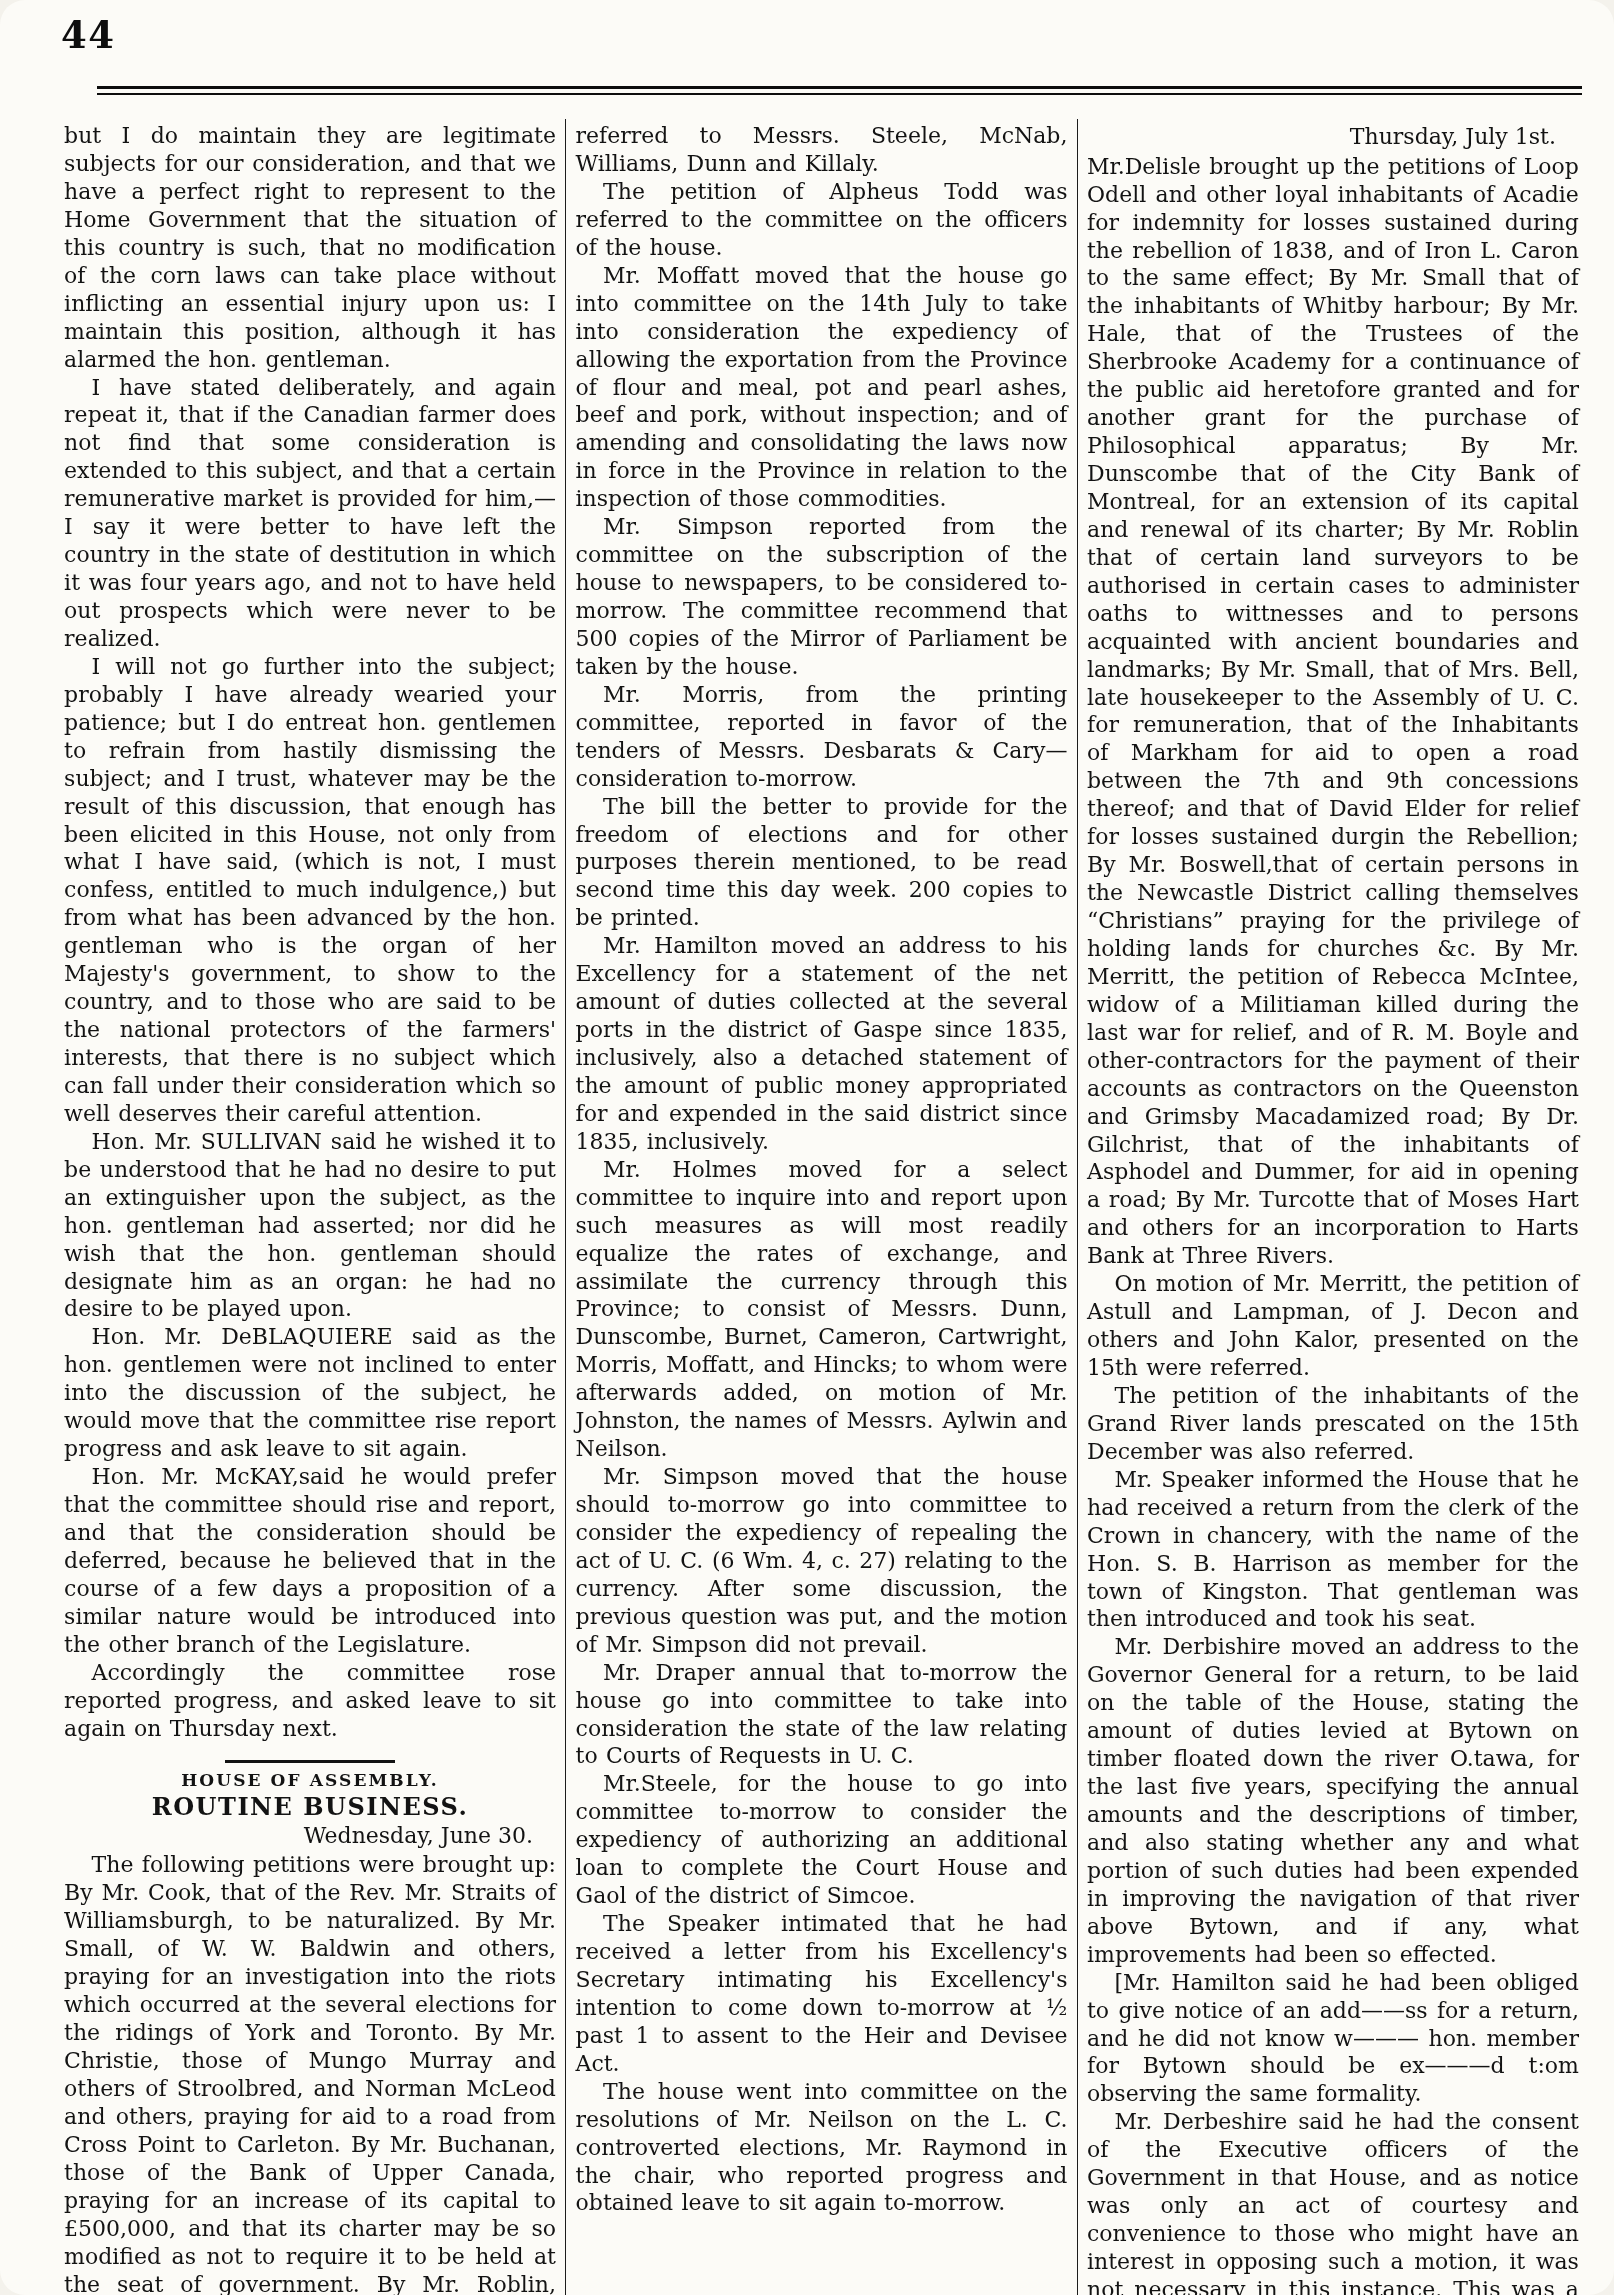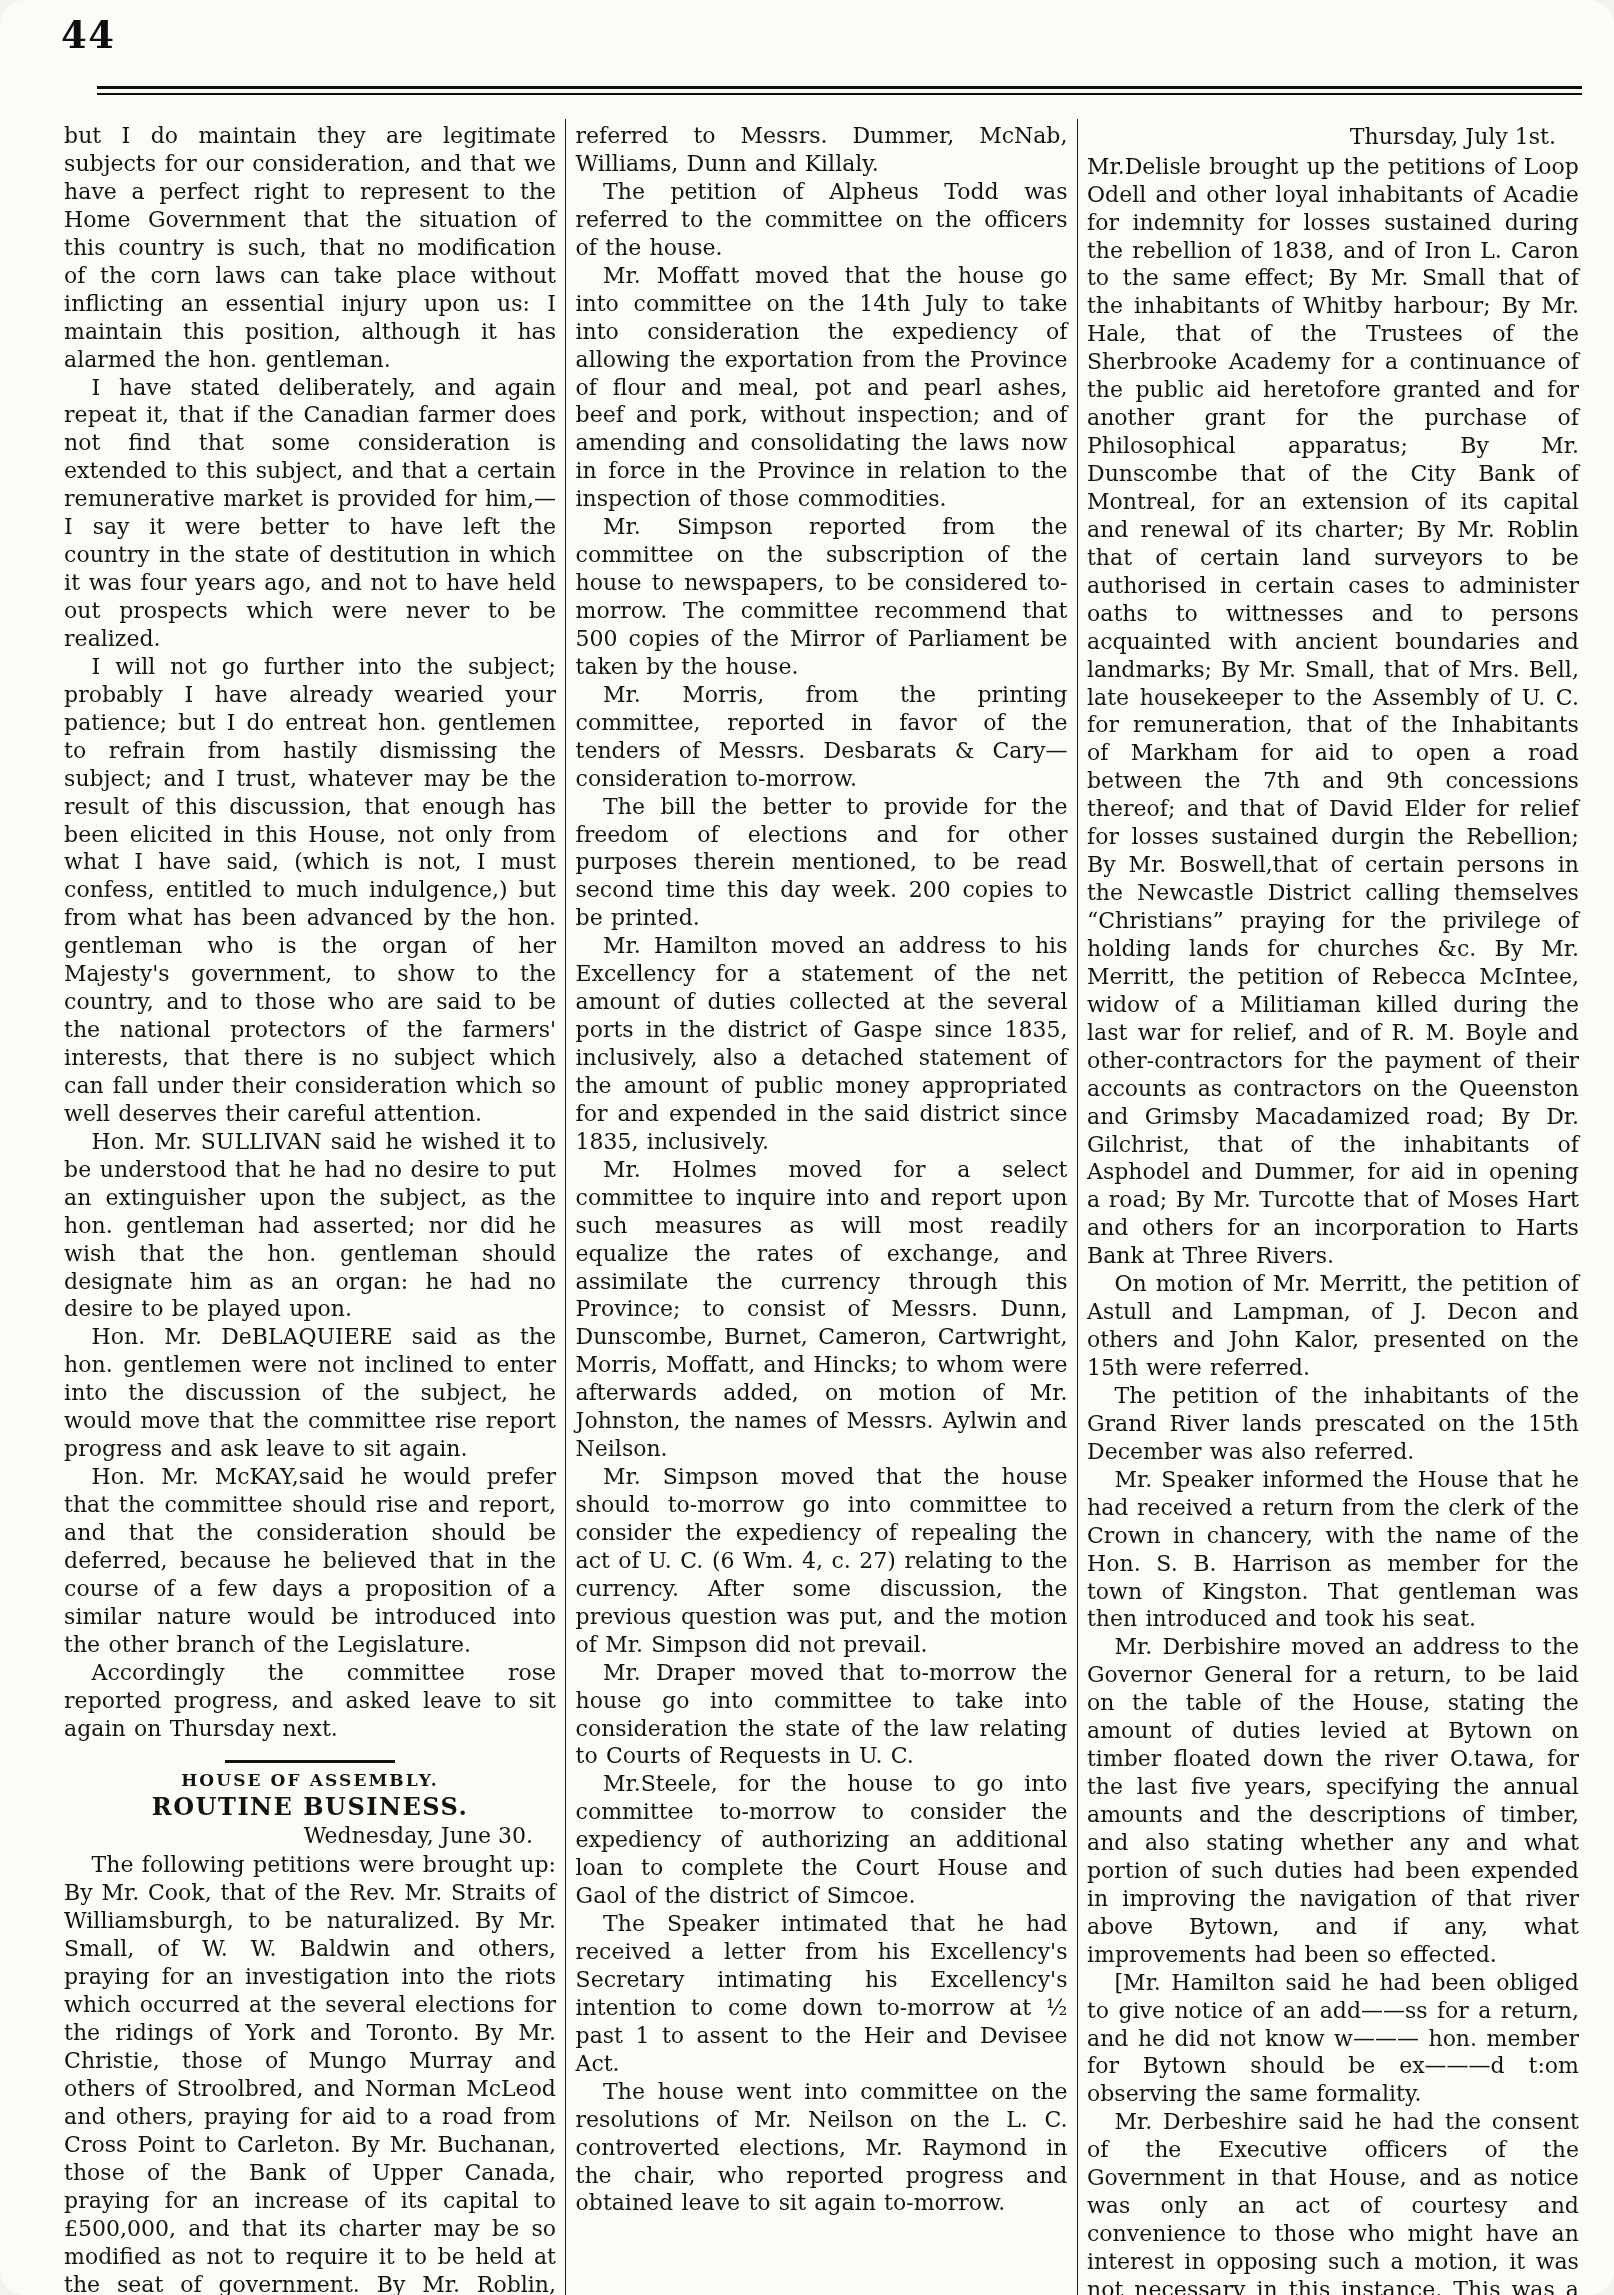--- a/index.html
+++ b/index.html
@@ -109,30 +109,30 @@
       <p>Accordingly the committee rose reported progress, and asked leave to sit again on Thursday next.</p>
       <div class="divider"></div>
       <h2 class="sect-title">HOUSE OF ASSEMBLY.</h2>
       <h3 class="sect-subtitle">ROUTINE BUSINESS.</h3>
       <div class="dateline">Wednesday, June 30.</div>
       <p>The following petitions were brought up: By Mr. Cook, that of the Rev. Mr. Straits of Williamsburgh, to be naturalized.  By Mr. Small, of W. W. Baldwin and others, praying for an investigation into the riots which occurred at the several elections for the ridings of York and Toronto.  By Mr. Christie, those of Mungo Murray and others of Stroolbred, and Norman McLeod and others, praying for aid to a road from Cross Point to Carleton. By Mr. Buchanan, those of the Bank of Upper Canada, praying for an increase of its capital to £500,000, and that its charter may be so modified as not to require it to be held at the seat of government.  By Mr. Roblin, those of A. V. K. Pruyn, and of Ahira Blake of Picton, for naturalization.  By Mr. Holmes, that of the Directors of the Montreal Bank to have their charter extended, their corporate powers extended throughout the Province, and their capital increased.  By Mr. Steele, that of A. Laidlow and others in Mono for aid to a road.</p>
 
     </div>
 
     <div class="col">
-      <p class="noind">referred to Messrs. Dummer, McNab, Williams, Dunn and Killaly.</p>
+      <p class="noind">referred to Messrs. Steele, McNab, Williams, Dunn and Killaly.</p>
       <p>The petition of Alpheus Todd was referred to the committee on the officers of the house.</p>
       <p>Mr. Moffatt moved that the house go into committee on the 14th July to take into consideration the expediency of allowing the exportation from the Province of flour and meal, pot and pearl ashes, beef and pork, without inspection; and of amending and consolidating the laws now in force in the Province in relation to the inspection of those commodities.</p>
       <p>Mr. Simpson reported from the committee on the subscription of the house to newspapers, to be considered to-morrow.  The committee recommend that 500 copies of the Mirror of Parliament be taken by the house.</p>
       <p>Mr. Morris, from the printing committee, reported in favor of the tenders of Messrs. Desbarats &amp; Cary—consideration to-morrow.</p>
       <p>The bill the better to provide for the freedom of elections and for other purposes therein mentioned, to be read second time this day week.  200 copies to be printed.</p>
       <p>Mr. Hamilton moved an address to his Excellency for a statement of the net amount of duties collected at the several ports in the district of Gaspe since 1835, inclusively, also a detached statement of the amount of public money appropriated for and expended in the said district since 1835, inclusively.</p>
       <p>Mr. Holmes moved for a select committee to inquire into and report upon such measures as will most readily equalize the rates of exchange, and assimilate the currency through this Province; to consist of Messrs. Dunn, Dunscombe, Burnet, Cameron, Cartwright, Morris, Moffatt, and Hincks; to whom were afterwards added, on motion of Mr. Johnston, the names of Messrs. Aylwin and Neilson.</p>
       <p>Mr. Simpson moved that the house should to-morrow go into committee to consider the expediency of repealing the act of U. C. (6 Wm. 4, c. 27) relating to the currency.  After some discussion, the previous question was put, and the motion of Mr. Simpson did not prevail.</p>
-      <p>Mr. Draper moved that to-morrow the house go into committee to take into consideration the state of the law relating to Courts of Requests in U. C.</p>
+      <p>Mr. Draper annual that to-morrow the house go into committee to take into consideration the state of the law relating to Courts of Requests in U. C.</p>
       <p>Mr.Steele, for the house to go into committee to-morrow to consider the expediency of authorizing an additional loan to complete the Court House and Gaol of the district of Simcoe.</p>
       <p>The Speaker intimated that he had received a letter from his Excellency's Secretary intimating his Excellency's intention to come down to-morrow at ½ past 1 to assent to the Heir and Devisee Act.</p>
       <p>The house went into committee on the resolutions of Mr. Neilson on the L. C. controverted elections, Mr. Raymond in the chair, who reported progress and obtained leave to sit again to-morrow.</p>
 
     </div>
 
     <div class="col">
       <div class="dateline">Thursday, July 1st.</div>
       <p class="noind">Mr.Delisle brought up the petitions of Loop Odell and other loyal inhabitants of Acadie for indemnity for losses sustained during the rebellion of 1838, and  of Iron L. Caron to the same effect; By Mr. Small that of the inhabitants of Whitby harbour; By Mr. Hale, that of the Trustees of the Sherbrooke Academy for a continuance of the public aid heretofore granted and for another grant for the purchase of Philosophical apparatus; By Mr. Dunscombe that of the City Bank of Montreal, for an extension of its capital and renewal of its charter; By Mr. Roblin that of certain land surveyors to be authorised in certain cases to administer oaths to wittnesses and to persons acquainted with ancient boundaries and landmarks; By Mr. Small, that of Mrs. Bell, late housekeeper to the Assembly of U. C. for remuneration, that of the Inhabitants of Markham for aid to open a road between the 7th and 9th concessions thereof; and that of David Elder for relief for losses sustained durgin the Rebellion; By Mr. Boswell,that of certain persons in the Newcastle District calling themselves “Christians” praying for the privilege of holding lands for churches &amp;c.  By Mr. Merritt, the petition of Rebecca McIntee, widow of a Militiaman killed during the last war for relief, and of R. M. Boyle and other-contractors for the payment of their accounts as contractors on the Queenston and Grimsby Macadamized road; By Dr. Gilchrist, that of the inhabitants of Asphodel and Dummer, for aid in opening a road; By Mr. Turcotte that of Moses Hart and others for an incorporation to Harts Bank at Three Rivers.</p>
       <p>On motion of Mr. Merritt, the petition of Astull and Lampman, of J. Decon and others and John Kalor, presented on the 15th were referred.</p>

